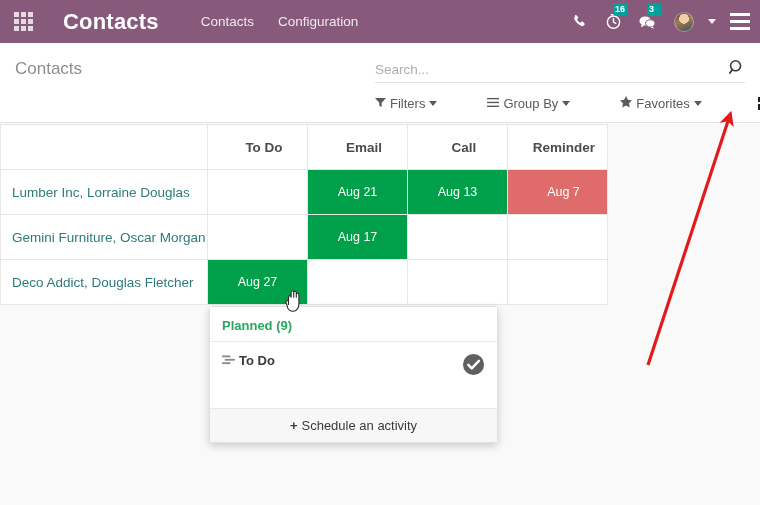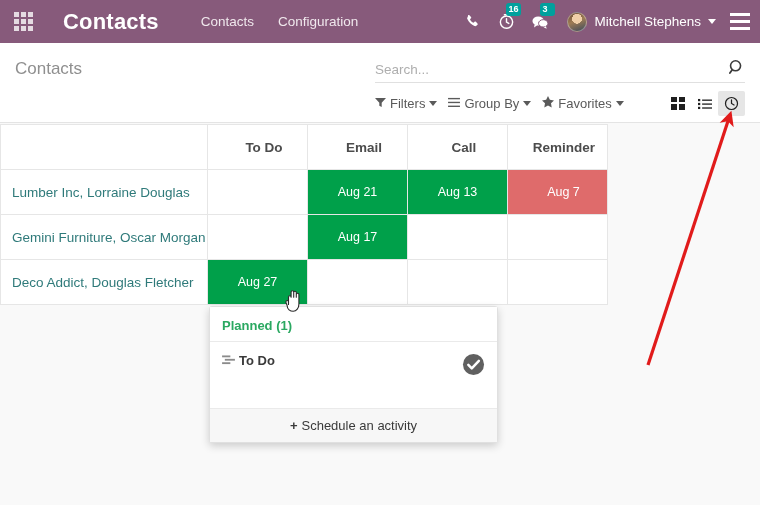--- a/index.html
+++ b/index.html
@@ -52,21 +52,21 @@
   
   .cp { position: absolute; top: 43px; left: 0; width: 760px; height: 80px; background: #ffffff; border-bottom: 1px solid #e4e4e4; }
   .cp-title { position: absolute; left: 15px; top: 16px; font-size: 17px; color: #8f8f8f; }
   .searchwrap { position: absolute; left: 375px; top: 14px; width: 370px; height: 26px; border-bottom: 1px solid #e0e0e0; display: flex; align-items: center; gap: 28px; }
   .searchwrap input {
     flex: 1; border: 0; outline: none; font-size: 13.5px; color: #444;
     font-family: "Liberation Sans", sans-serif; background: transparent;
   }
   .searchwrap input::placeholder { color: #aeaeae; }
   .search-icon { cursor: pointer; padding-left: 6px; }
-  .cp-tools { position: absolute; left: 375px; top: 48px; width: 370px; display: flex; align-items: center; }
+  .cp-tools { position: absolute; left: 375px; top: 48px; width: 370px; display: flex; align-items: center; gap: 39px; }
   .tool { display: flex; align-items: center; color: #5a5a5a; font-size: 13px; margin-right: 11px; cursor: pointer; white-space: nowrap; }
   .tool .tlabel { margin: 0 4px; }
   .tool .dncaret { width: 0; height: 0; border-left: 4px solid transparent; border-right: 4px solid transparent; border-top: 5px solid #5a5a5a; }
   .viewbtns { margin-left: auto; display: flex; align-items: center; }
   .vbtn { width: 27px; height: 25px; display: flex; align-items: center; justify-content: center; cursor: pointer; border-radius: 2px; }
   .vbtn.active { background: #e6e6e6; }
 
   
   .atable { position: absolute; top: 124px; left: 0; width: 607px; background: #fff; border-collapse: collapse; }
   .atable table { border-collapse: collapse; width: 607px; table-layout: fixed; }
@@ -153,21 +153,20 @@
           <ellipse cx="8" cy="7.4" rx="6.4" ry="5" fill="#fff"></ellipse>
           <path d="M4 11.3 L3.4 14.6 L7 12.2 Z" fill="#fff"></path>
           <ellipse cx="13.6" cy="10" rx="5.2" ry="4.1" fill="#fff" stroke="#875A7B" stroke-width="1.1"></ellipse>
           <path d="M16.6 13.2 L17.4 16 L14 14.2 Z" fill="#fff"></path>
         </svg>
         <span class="badge">3</span>
       </div>
 
       <div class="userbox">
         <div class="avatar"></div>
-        <span class="username">Mitchell Stephens</span>
         <span class="caret"></span>
       </div>
 
       <div class="hamburger">
         <i></i>
           <i></i>
           <i></i>
       </div>
     </div>
   </div>
@@ -287,21 +286,21 @@
           <td class="cell daycol empty"></td>
           <td class="cell daycol empty"></td>
           <td class="cell daycol empty"></td>
         </tr>
       </tbody>
     </table>
   </div>
 
   <div class="popover">
     <div class="pop-head">
-      <span class="ptitle">Planned (1)</span>
+      <span class="ptitle">Planned (9)</span>
     </div>
 
     <div class="pop-body">
       <div class="ptexts">
         <div class="prow">
           <span class="picon">
             <svg width="13" height="11" viewBox="0 0 14 12">
               <rect x="0" y="0.5" width="9" height="2" fill="#8b8b8b"></rect>
               <rect x="3" y="4.2" width="11" height="2" fill="#8b8b8b"></rect>
               <rect x="0" y="7.9" width="9" height="2" fill="#8b8b8b"></rect>

